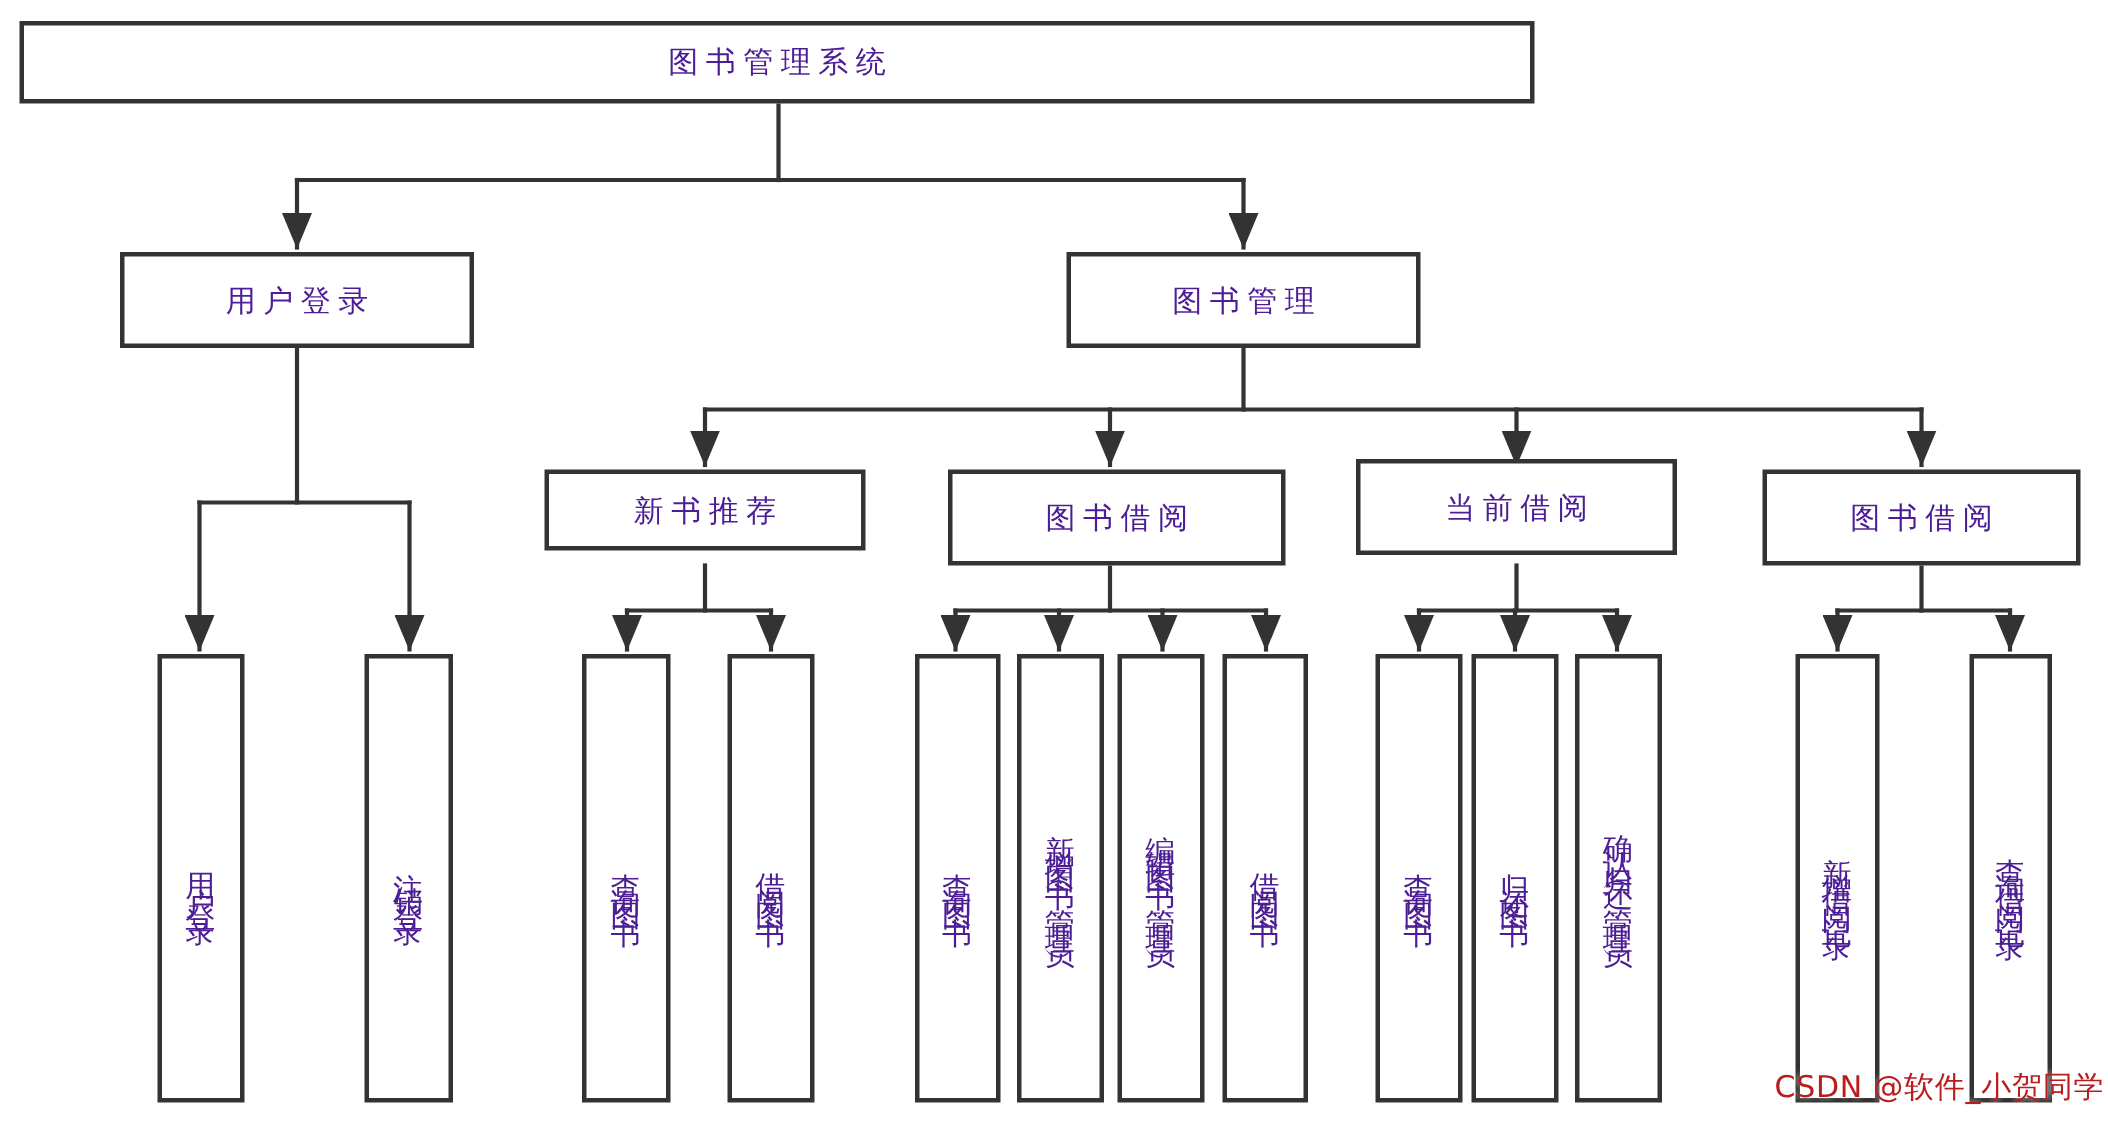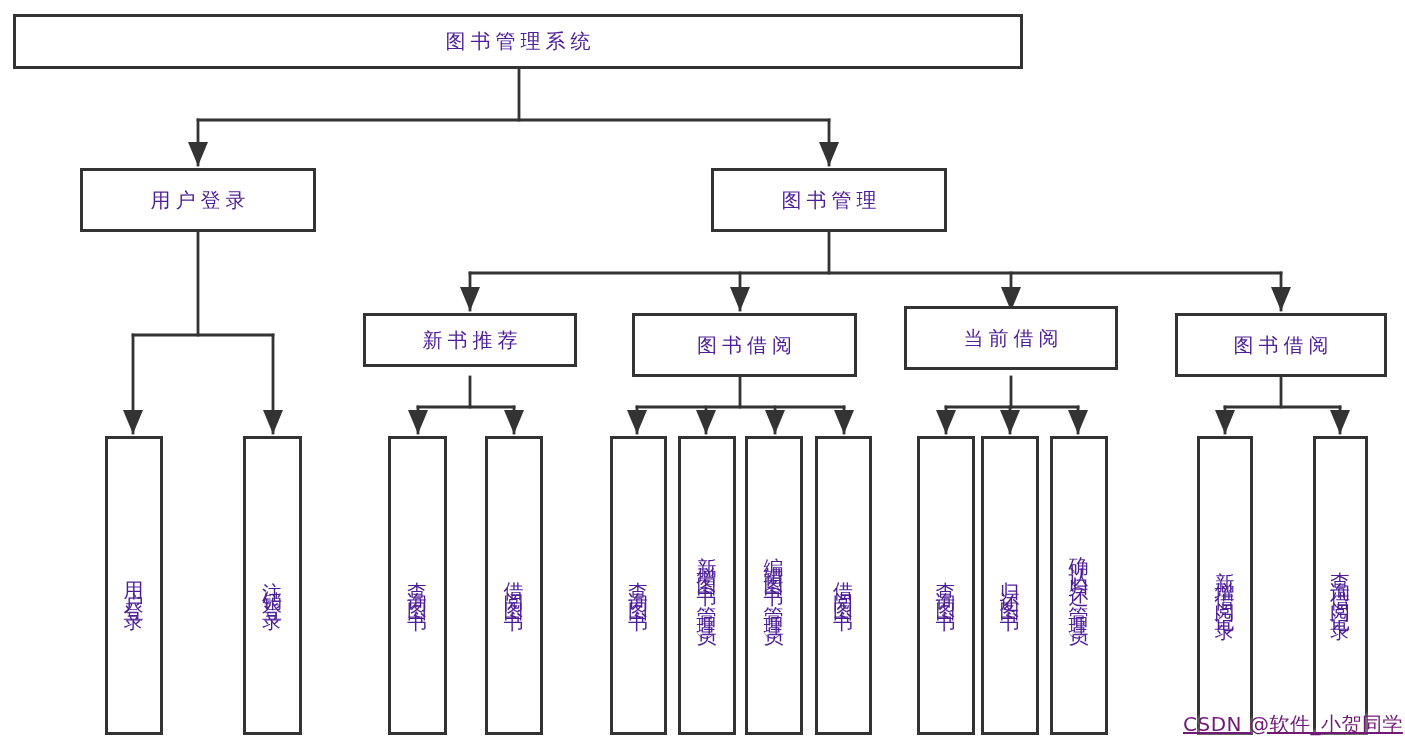--- a/index.html
+++ b/index.html
@@ -44,25 +44,24 @@
     white-space: normal;
     padding: 6px 0;
     line-height: 1;
   }
   .watermark {
     position: absolute;
     left: 1183px;
     top: 711px;
     z-index: 5;
     font-size: 20px;
-    color: #701a75;
+    color: #b91c1c;
     letter-spacing: 0.5px;
     text-shadow: 0 0 4px rgba(255,255,255,0.9);
     white-space: nowrap;
-    text-decoration: underline;
   }
 </style>
 </head>
 <body>
 
 <div class="stage">
 
   <svg class="wires" viewBox="0 0 1405 747" aria-hidden="true">
     <defs>
       <marker id="arw" markerUnits="userSpaceOnUse" markerWidth="24" markerHeight="20" refX="23" refY="10" orient="auto">

